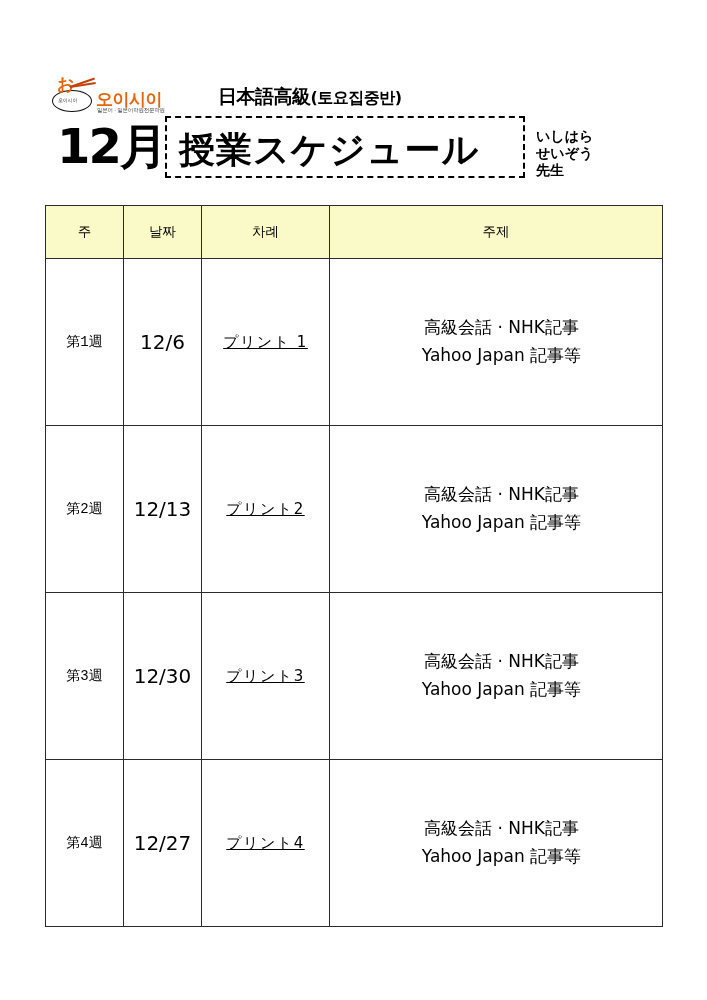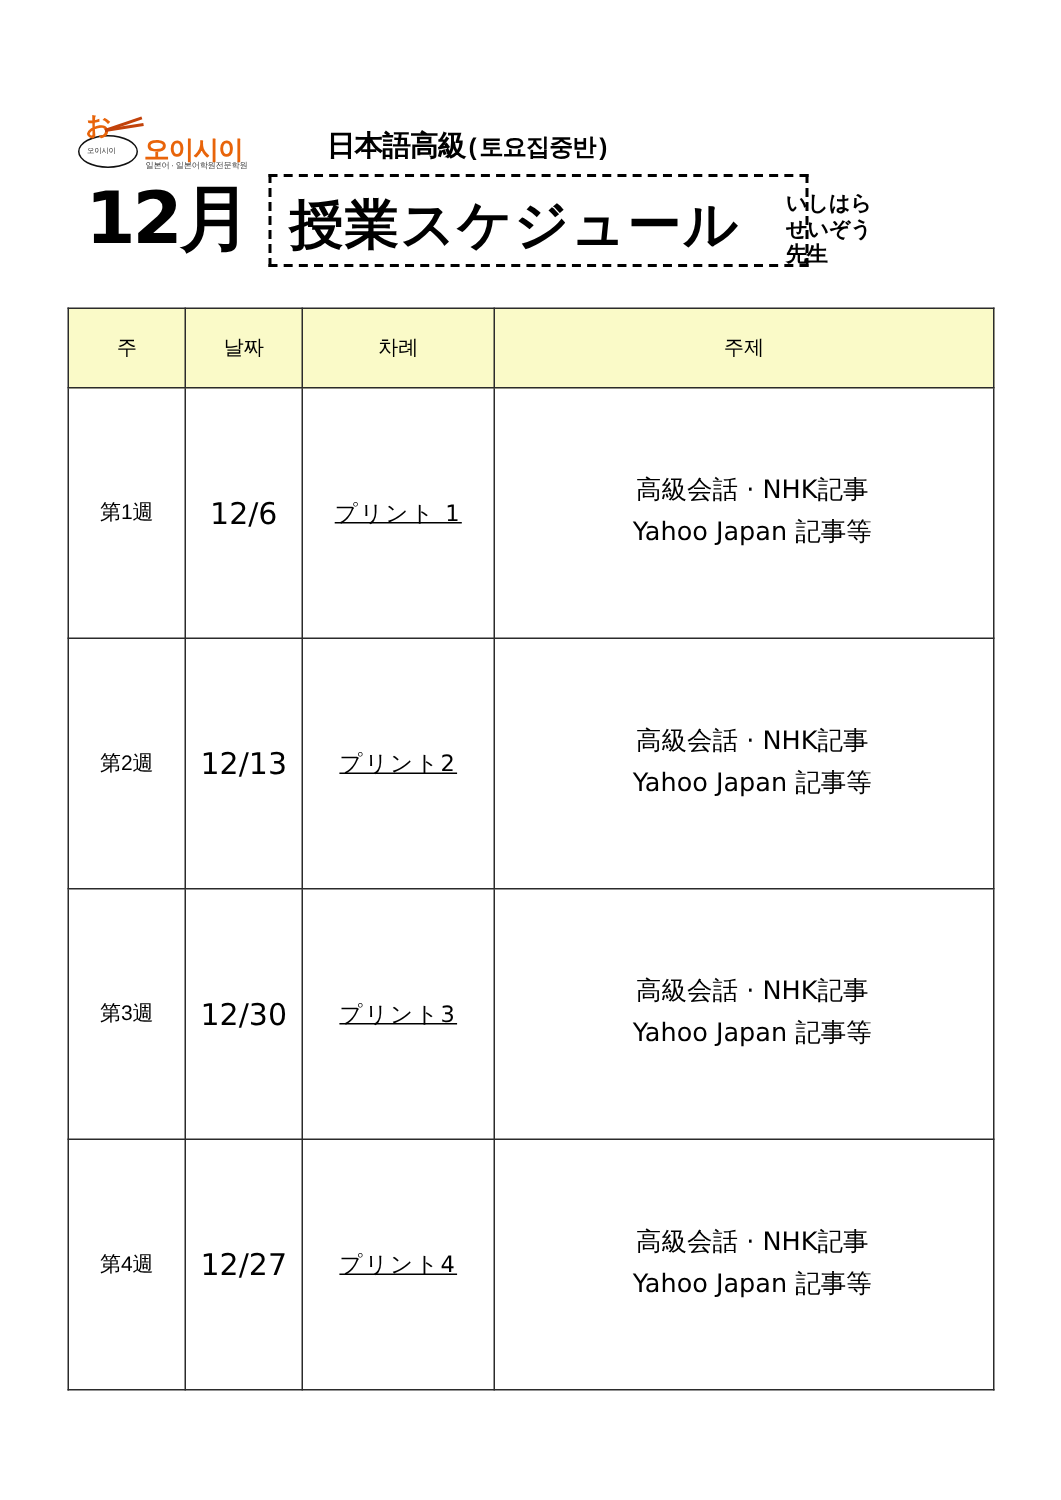--- a/index.html
+++ b/index.html
@@ -118,58 +118,57 @@
     top: 84px;
     font-size: 19px;
     font-weight: bold;
     letter-spacing: -0.5px;
     white-space: nowrap;
     font-family: "DejaVu Sans", sans-serif;
   }
   .course-title .paren {
     font-size: 16px;
     font-weight: bold;
-    font-family: Liberation Mono, monospace;
   }
 
   .month {
     position: absolute;
     left: 44px;
     top: 122px;
     font-size: 48px;
     font-weight: bold;
     letter-spacing: -2px;
     font-family: "DejaVu Sans", sans-serif;
     line-height: 1;
     margin-left: 13px;
   }
 
   .schedule-box {
     position: absolute;
-    left: 179px;
+    left: 165px;
     top: 116px;
     width: 360px;
     height: 62px;
     border: 2px dashed #000;
     box-sizing: border-box;
   }
   .schedule-box span {
     position: absolute;
     left: 12px;
     top: 8px;
     font-size: 36px;
     font-weight: bold;
     letter-spacing: 1px;
     font-family: "DejaVu Sans", sans-serif;
     white-space: nowrap;
   }
 
   .teacher {
     position: absolute;
-    left: 524px;
+    left: 536px;
     top: 128px;
     font-size: 14px;
     font-weight: bold;
     line-height: 1.22;
     font-family: "DejaVu Sans", sans-serif;
     white-space: nowrap;
   }
 
   
   .table-wrap {
@@ -199,21 +198,21 @@
   table.schedule tbody td {
     height: 164px;
   }
   .col-week  { width: 78px; }
   .col-date  { width: 78px; }
   .col-order { width: 128px; }
   .col-topic { width: 333px; }
 
   td.week {
     font-size: 14px;
-    font-family: Liberation Sans, sans-serif;
+    font-family: Liberation Mono, monospace;
   }
   td.date {
     font-size: 20px;
     font-family: "DejaVu Sans", sans-serif;
   }
   td.order {
     font-size: 15px;
     letter-spacing: 1.5px;
     font-family: "DejaVu Sans", sans-serif;
     text-decoration: underline;

